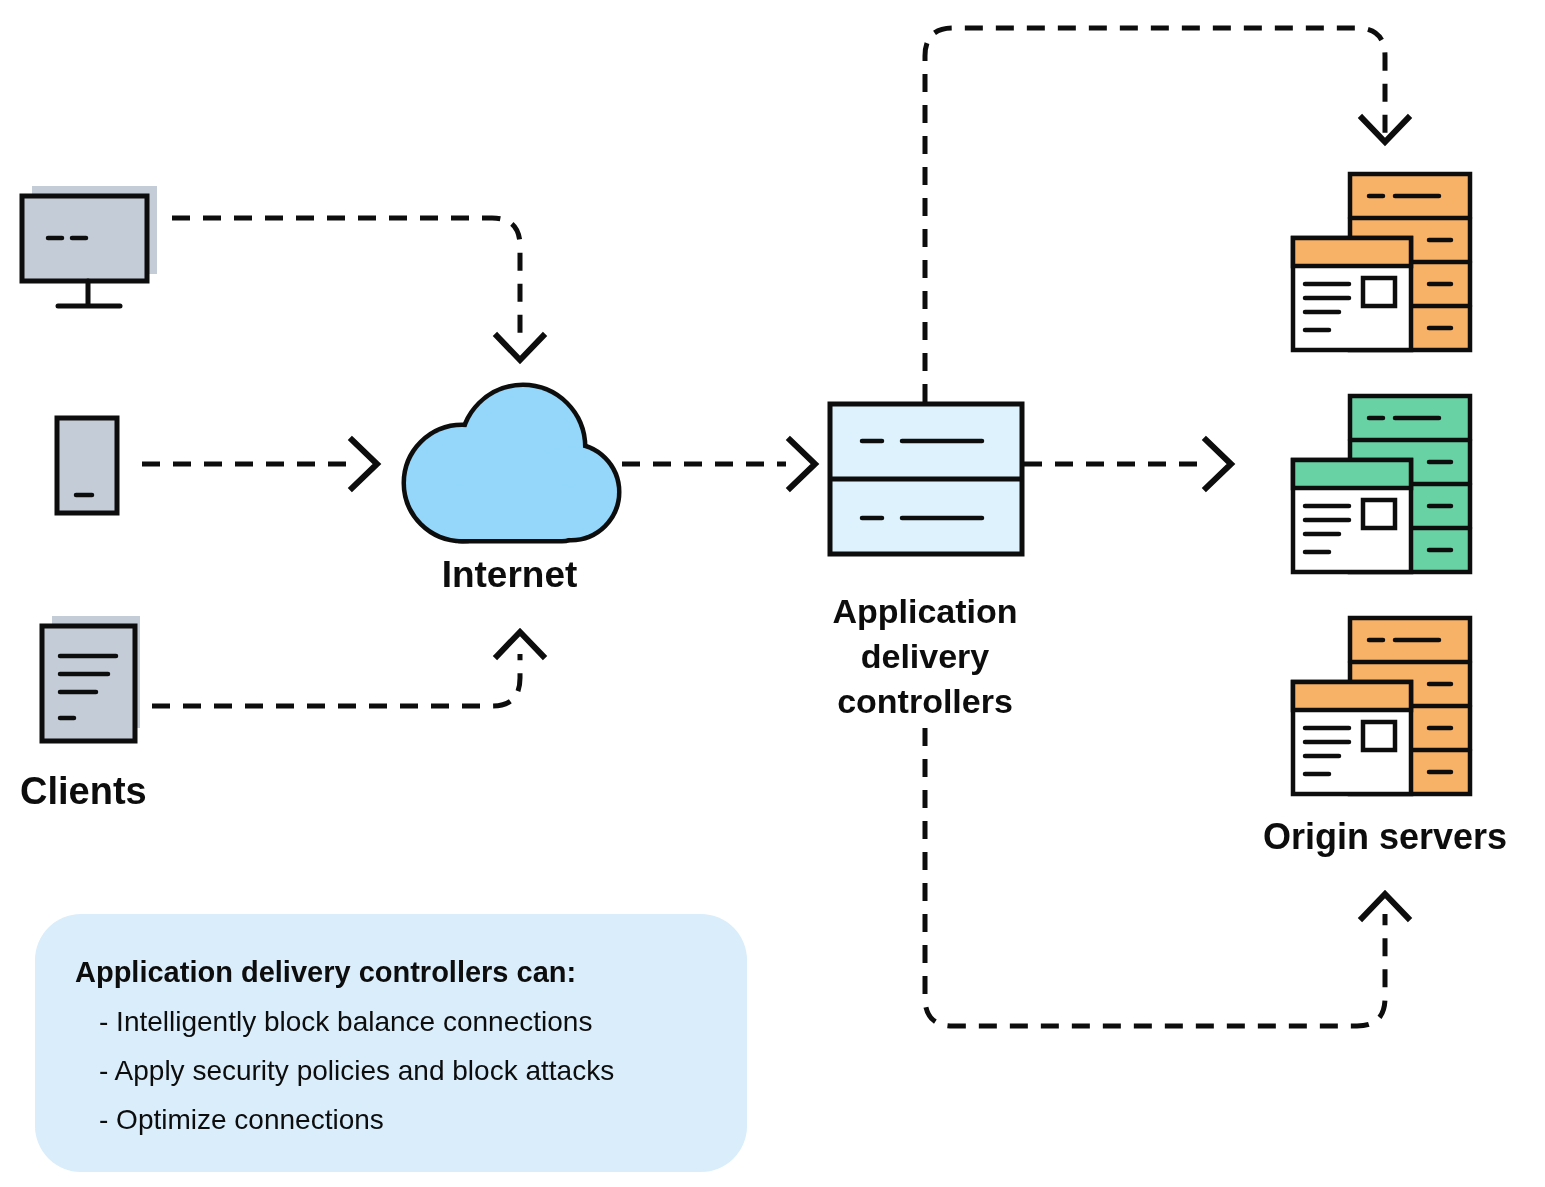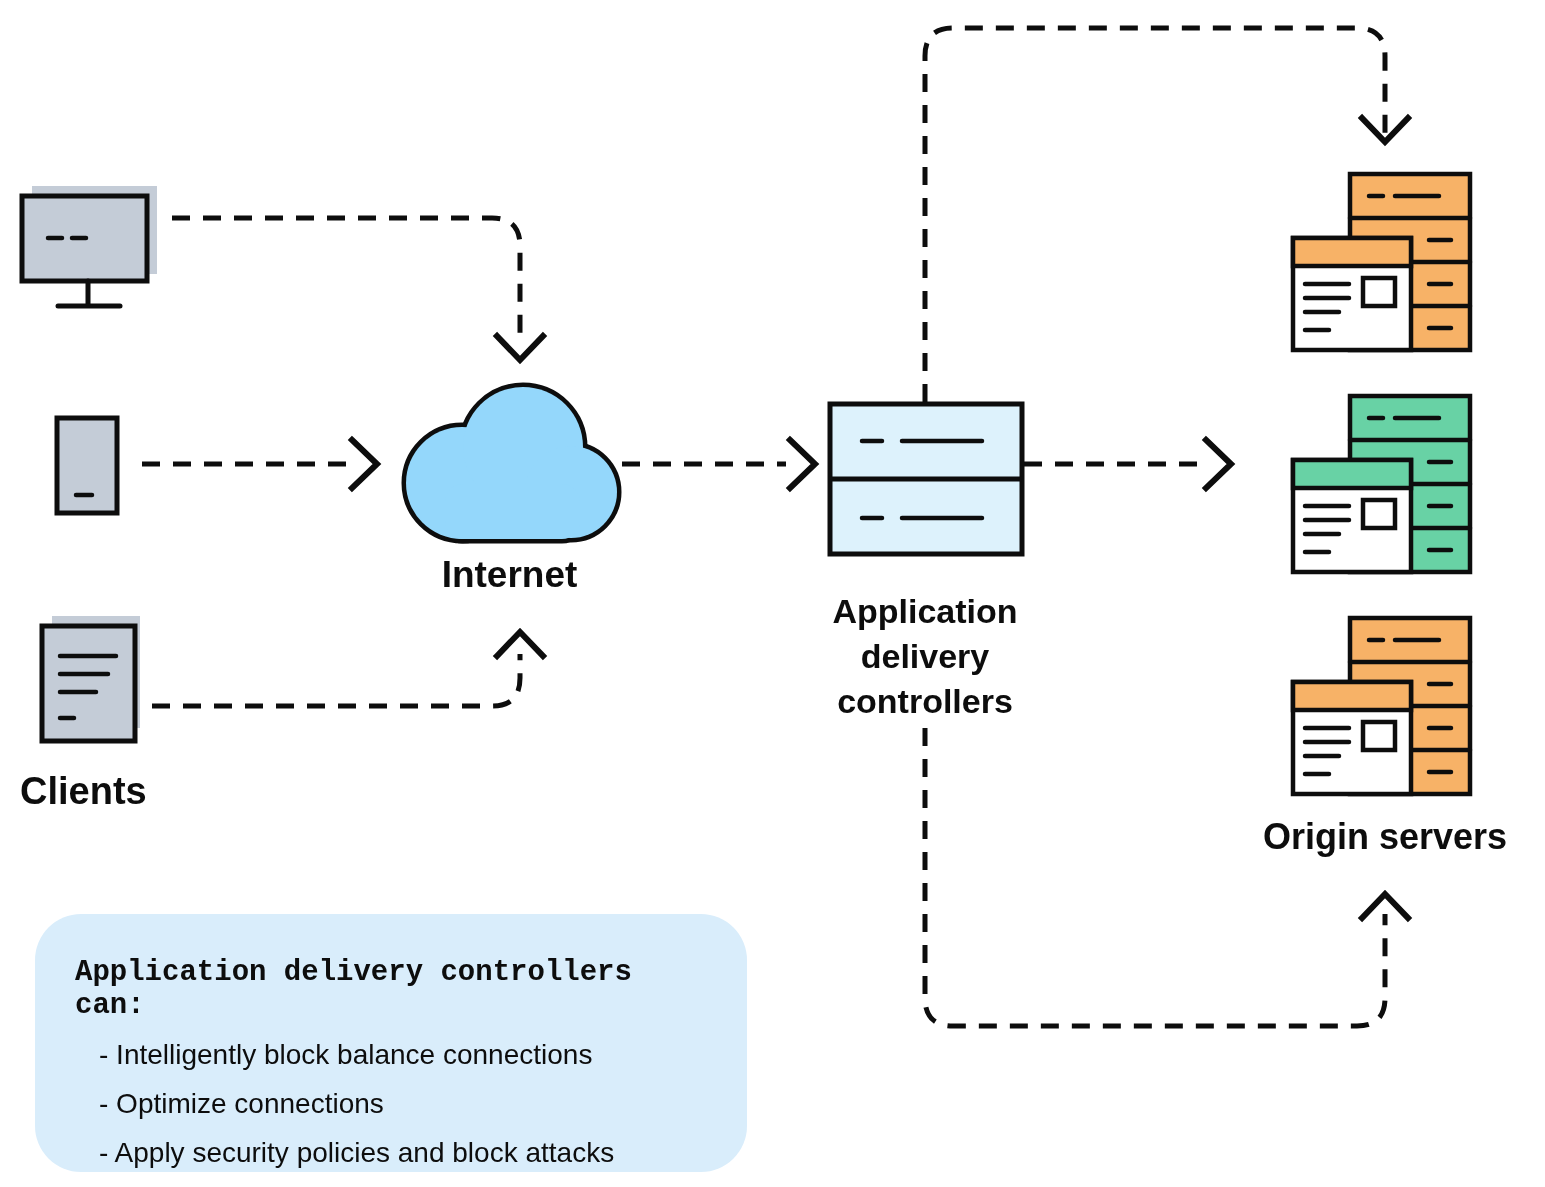--- a/index.html
+++ b/index.html
@@ -36,21 +36,21 @@
   .lbl-origin   { left:1195px; top:810px; width:380px; text-align:center; font-size:36px; }
 
   
   .info-box {
     position:absolute; left:35px; top:908px;
     width:712px; height:258px; box-sizing:border-box;
     background:var(--c-info_bg,#d9edfb);
     border-radius:46px;
     padding:42px 40px 0 40px;
   }
-  .info-title { font-size:29px; font-weight:700;font-family:Liberation Mono, monospace; }
+  .info-title { font-size:29px; font-weight:700; }
   .info-item  { font-size:28px; font-weight:400; margin-top:17px; padding-left:24px; }
 </style>
 </head>
 <body>
 
 <div class="canvas">
 
   <svg class="diagram" width="1545" height="1187" viewBox="0 0 1545 1187">
 
     <g>
@@ -202,17 +202,17 @@
   </svg>
 
   <div class="lbl lbl-internet">Internet</div>
   <div class="lbl lbl-clients">Clients</div>
   <div class="lbl lbl-adc">Application delivery controllers</div>
   <div class="lbl lbl-origin">Origin servers</div>
 
   <div class="info-box">
     <div class="info-title">Application delivery controllers can:</div>
     <div class="info-item">- Intelligently block balance connections</div>
+    <div class="info-item">- Apply security policies and block attacks</div>
     <div class="info-item">- Optimize connections</div>
-    <div class="info-item">- Apply security policies and block attacks</div>
   </div>
 
 </div>
 
 </body></html>

